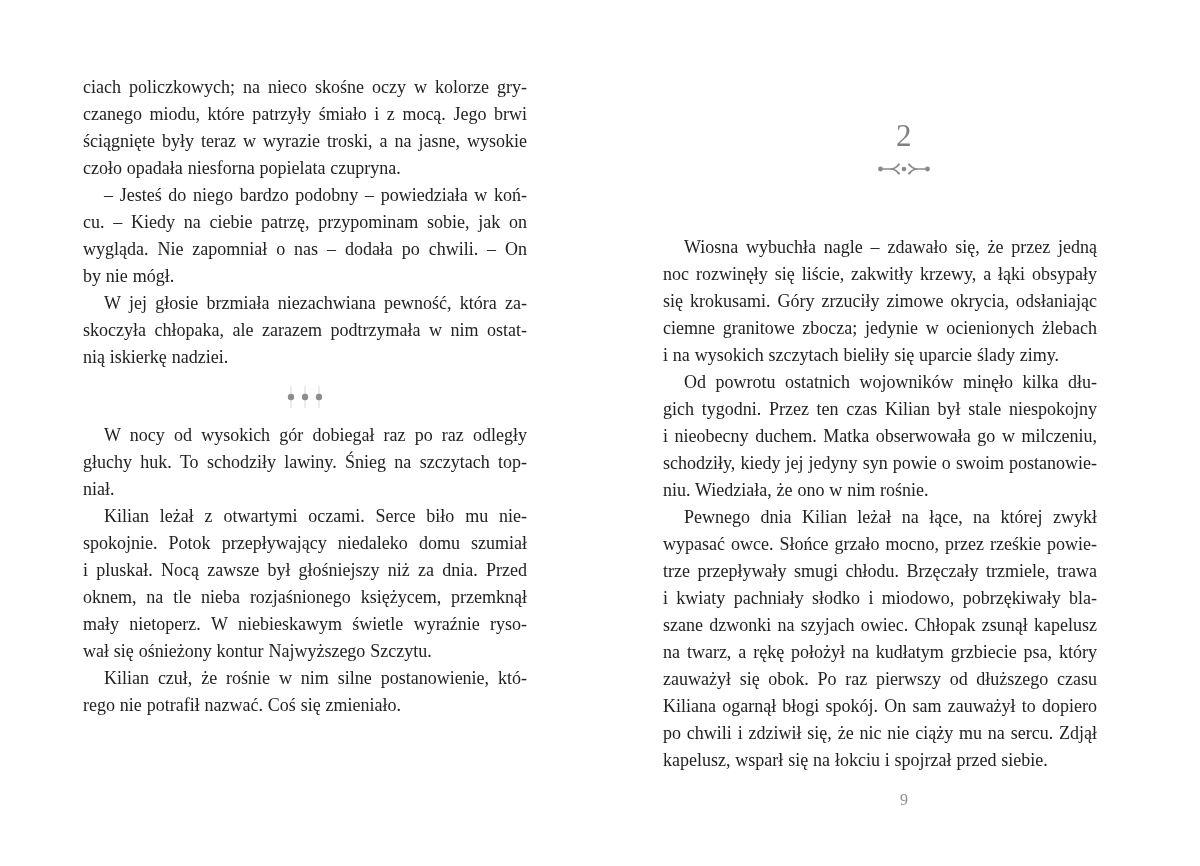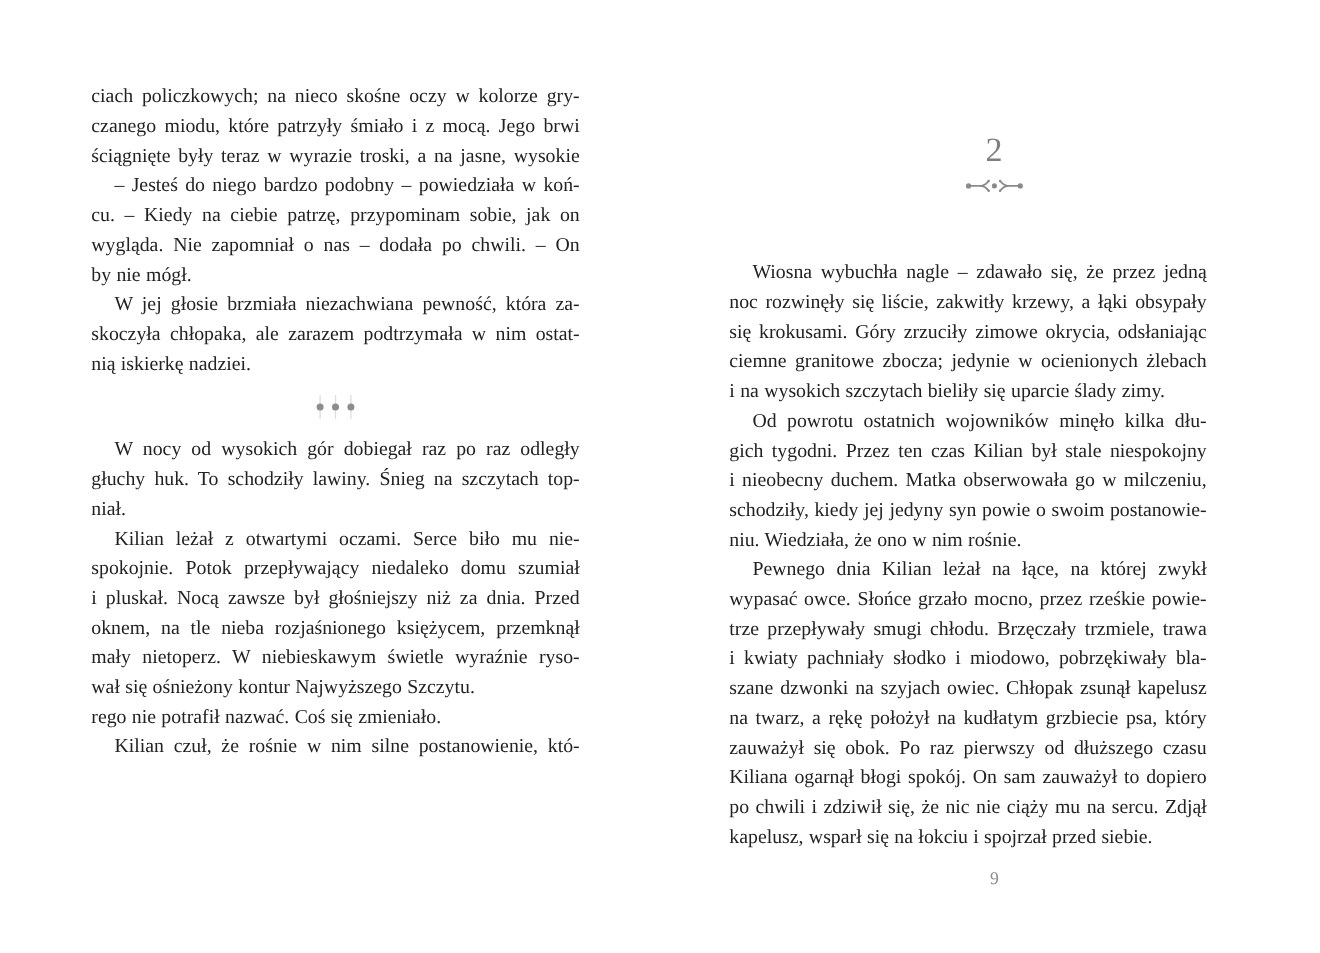--- a/index.html
+++ b/index.html
@@ -73,20 +73,21 @@
 </head>
 <body>
 
 <div class="spread">
 
   <div class="text-col col-left">
     <div>
         <div class="line">ciach policzkowych; na nieco skośne oczy w kolorze gry-</div>
         <div class="line">czanego miodu, które patrzyły śmiało i z mocą. Jego brwi</div>
         <div class="line">ściągnięte były teraz w wyrazie troski, a na jasne, wysokie</div>
+        <div class="line para-end">czoło opadała niesforna popielata czupryna.</div>
         <div class="line indent">– Jesteś do niego bardzo podobny – powiedziała w koń-</div>
         <div class="line">cu. – Kiedy na ciebie patrzę, przypominam sobie, jak on</div>
         <div class="line">wygląda. Nie zapomniał o nas – dodała po chwili. – On</div>
         <div class="line para-end">by nie mógł.</div>
         <div class="line indent">W jej głosie brzmiała niezachwiana pewność, która za-</div>
         <div class="line">skoczyła chłopaka, ale zarazem podtrzymała w nim ostat-</div>
         <div class="line para-end">nią iskierkę nadziei.</div>
       </div>
 
     <div class="section-break">
@@ -105,22 +106,22 @@
     <div>
         <div class="line indent">W nocy od wysokich gór dobiegał raz po raz odległy</div>
         <div class="line">głuchy huk. To schodziły lawiny. Śnieg na szczytach top-</div>
         <div class="line para-end">niał.</div>
         <div class="line indent">Kilian leżał z otwartymi oczami. Serce biło mu nie-</div>
         <div class="line">spokojnie. Potok przepływający niedaleko domu szumiał</div>
         <div class="line">i pluskał. Nocą zawsze był głośniejszy niż za dnia. Przed</div>
         <div class="line">oknem, na tle nieba rozjaśnionego księżycem, przemknął</div>
         <div class="line">mały nietoperz. W niebieskawym świetle wyraźnie ryso-</div>
         <div class="line para-end">wał się ośnieżony kontur Najwyższego Szczytu.</div>
+        <div class="line indent">Kilian czuł, że rośnie w nim silne postanowienie, któ-</div>
         <div class="line para-end">rego nie potrafił nazwać. Coś się zmieniało.</div>
-        <div class="line indent">Kilian czuł, że rośnie w nim silne postanowienie, któ-</div>
       </div>
   </div>
 
   <div class="chapter-number">2</div>
 
   <div class="chapter-ornament">
     <span>
       <svg width="54" height="16" viewBox="0 0 54 16" aria-hidden="true">
         <g stroke="#8a8a8a" fill="none" stroke-width="1.6" stroke-linecap="round">
           <line x1="5.5" y1="8" x2="15.5" y2="8"></line>

